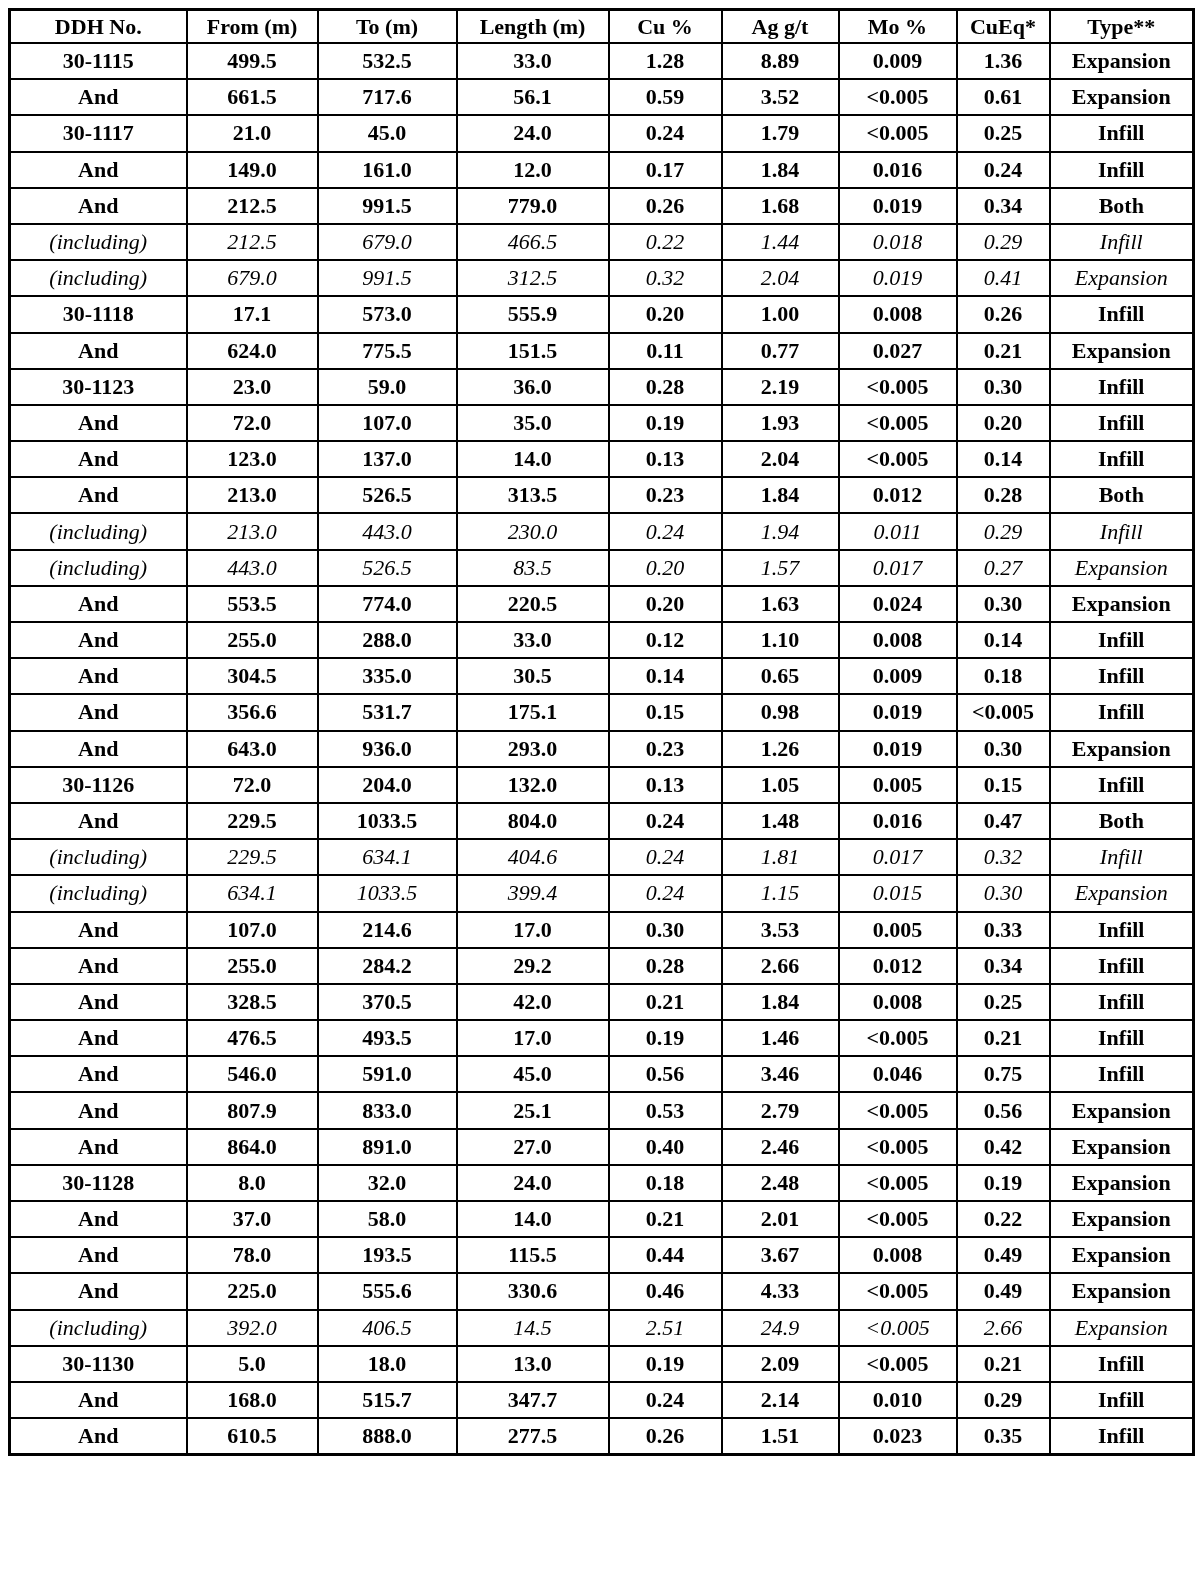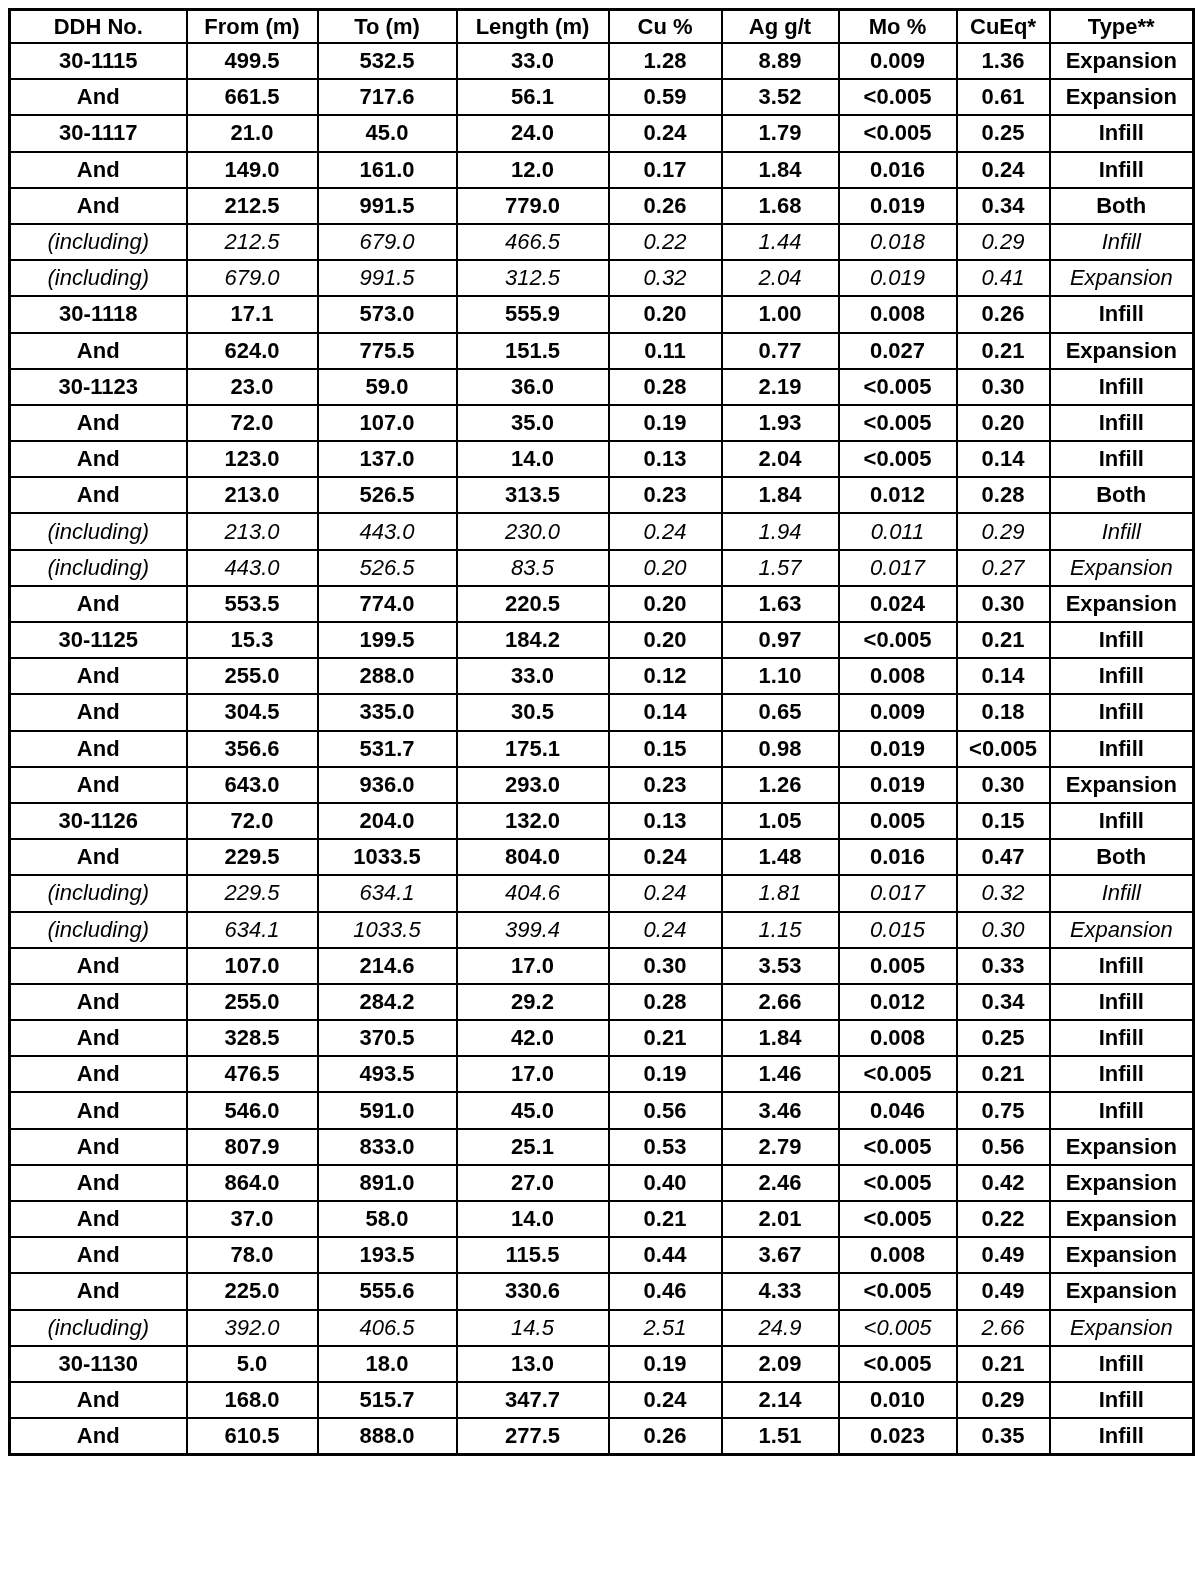--- a/index.html
+++ b/index.html
@@ -14,20 +14,21 @@
   }
   .page {
     padding: 8px;
   }
   table.results {
     border-collapse: collapse;
     table-layout: fixed;
     width: 1184px;
     border: 3px solid #000000;
     background: #ffffff;
+    font-family: Liberation Serif, serif;
   }
   table.results th,
   table.results td {
     border: 2px solid #000000;
     text-align: center;
     vertical-align: middle;
     color: #000000;
     padding: 0;
     height: 34.2px;
     font-size: 22px;
@@ -243,31 +244,20 @@
           <td>553.5</td>
           <td>774.0</td>
           <td>220.5</td>
           <td>0.20</td>
           <td>1.63</td>
           <td>0.024</td>
           <td>0.30</td>
           <td>Expansion</td>
         </tr>
         <tr>
-          <td>30-1125</td>
-          <td>15.3</td>
-          <td>199.5</td>
-          <td>184.2</td>
-          <td>0.20</td>
-          <td>0.97</td>
-          <td>&lt;0.005</td>
-          <td>0.21</td>
-          <td>Infill</td>
-        </tr>
-        <tr>
           <td>And</td>
           <td>255.0</td>
           <td>288.0</td>
           <td>33.0</td>
           <td>0.12</td>
           <td>1.10</td>
           <td>0.008</td>
           <td>0.14</td>
           <td>Infill</td>
         </tr>
@@ -419,20 +409,31 @@
           <td>864.0</td>
           <td>891.0</td>
           <td>27.0</td>
           <td>0.40</td>
           <td>2.46</td>
           <td>&lt;0.005</td>
           <td>0.42</td>
           <td>Expansion</td>
         </tr>
         <tr>
+          <td>30-1128</td>
+          <td>8.0</td>
+          <td>32.0</td>
+          <td>24.0</td>
+          <td>0.18</td>
+          <td>2.48</td>
+          <td>&lt;0.005</td>
+          <td>0.19</td>
+          <td>Expansion</td>
+        </tr>
+        <tr>
           <td>And</td>
           <td>37.0</td>
           <td>58.0</td>
           <td>14.0</td>
           <td>0.21</td>
           <td>2.01</td>
           <td>&lt;0.005</td>
           <td>0.22</td>
           <td>Expansion</td>
         </tr>

